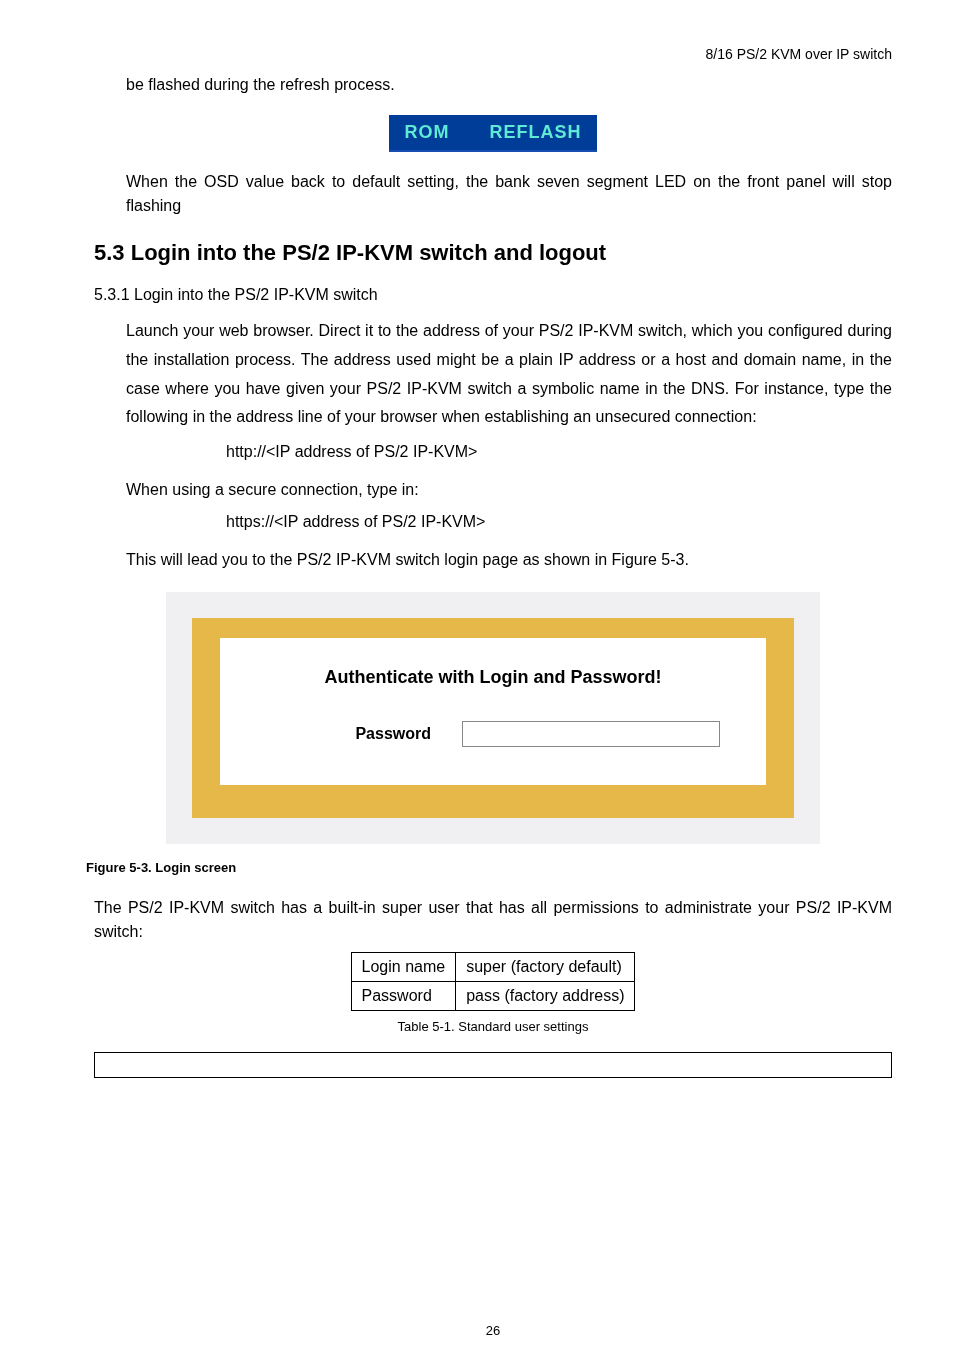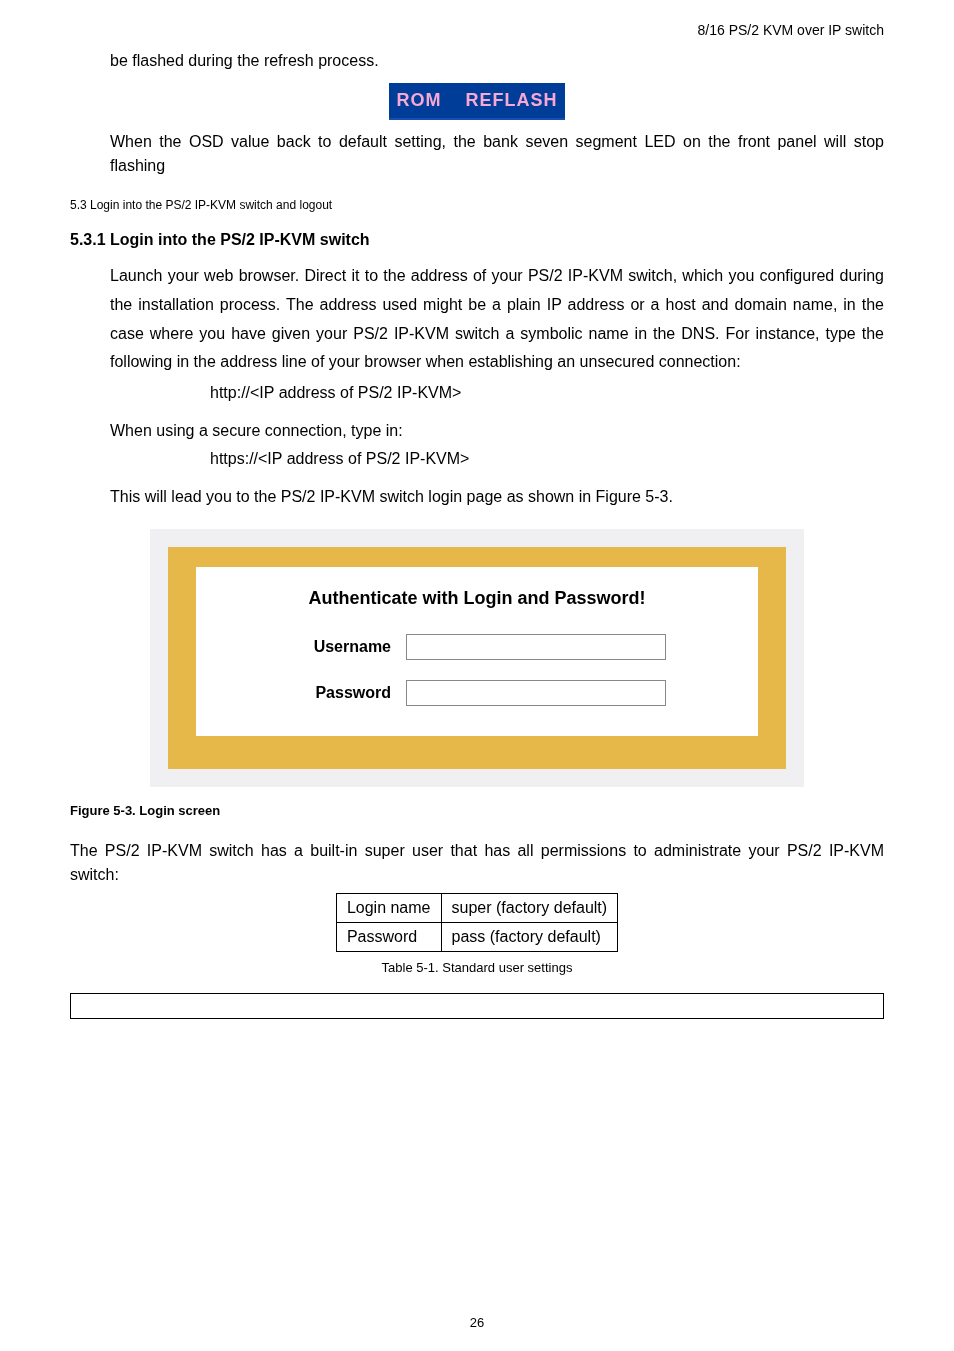--- a/index.html
+++ b/index.html
@@ -1,15 +1,15 @@
 <!DOCTYPE html>
 <html><head>
 <meta charset="utf-8">
 <style>
-  * { box-sizing: border-box; margin: 0; padding: 0; }
+  * { box-sizing: border-box; margin: 8px; padding: 0; }
   body {
     font-family: Arial, Helvetica, sans-serif;
     width: 954px;
     height: 1351px;
     padding: 20px 70px 20px 70px;
     position: relative;
     color: #000;
     line-height: 1.5;
   }
   .header-right {
@@ -27,37 +27,37 @@
     font-size: 16px;
     text-align: justify;
   }
   .rom-reflash {
     text-align: center;
     margin: 10px 0;
   }
   .rom-reflash-box {
     display: inline-block;
     background: #003d99;
-    color: #f9a8d4;
+    color: #5eead4;
     font-weight: bold;
     font-family: Arial, sans-serif;
     font-size: 18px;
     padding: 4px 7px;
     letter-spacing: 1px;
     border-bottom: 2px solid #1a4db3;
   }
   .section-heading {
-    font-size: 12px;
-    font-weight: normal;
+    font-size: 22px;
+    font-weight: bold;
     margin-top: 18px;
     margin-bottom: 14px;
   }
   .sub-heading {
     font-size: 16px;
-    font-weight: bold;
+    font-weight: normal;
     margin-bottom: 10px;
   }
   .url-indent {
     margin-left: 140px;
     font-size: 16px;
     margin-top: 4px;
     margin-bottom: 14px;
   }
   .login-screen-wrapper {
     margin: 20px 80px 10px 80px;
@@ -183,44 +183,40 @@
 <div class="body-text">When using a secure connection, type in:</div>
 <div class="url-indent">https://&lt;IP address of PS/2 IP-KVM&gt;</div>
 
 <div class="body-text">This will lead you to the PS/2 IP-KVM switch login page as shown in Figure 5-3.</div>
 
 <div class="login-screen-wrapper">
   <div class="login-inner">
     <div class="login-white">
       <div class="login-title">Authenticate with Login and Password!</div>
       <div class="login-row">
-        <div class="login-label">Username</div>
-        <input class="login-input" type="text" style="">
-      </div>
-      <div class="login-row">
         <div class="login-label">Password</div>
         <input class="login-input" type="password" style="">
       </div>
     </div>
   </div>
 </div>
 
 <div class="figure-caption">Figure 5-3. Login screen</div>
 
 <div class="body-text-no-indent">The PS/2 IP-KVM switch has a built-in super user that has all permissions to administrate your PS/2 IP-KVM switch:</div>
 
 <table class="creds-table">
   <tbody>
       <tr>
     <td>Login name</td>
     <td>super (factory default)</td>
   </tr>
   <tr>
     <td>Password</td>
-    <td>pass (factory default)</td>
+    <td>pass (factory address)</td>
   </tr>
 </tbody>
   </table>
 
 <div class="table-caption">Table 5-1. Standard user settings</div>
 
 <div class="warning-box">
 </div>
 
 <div class="page-number">26</div>

